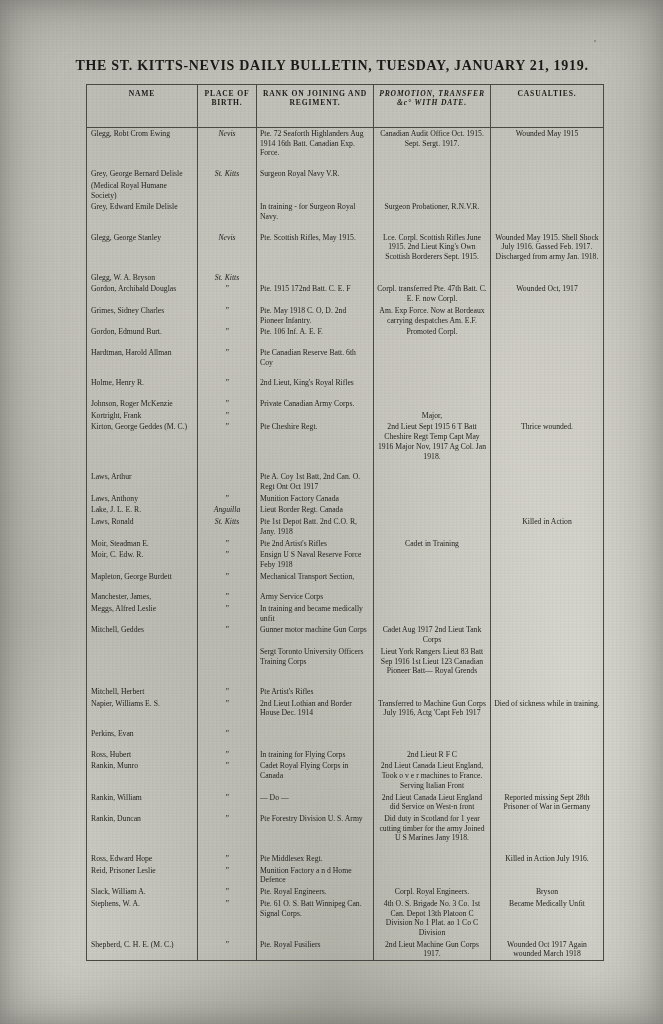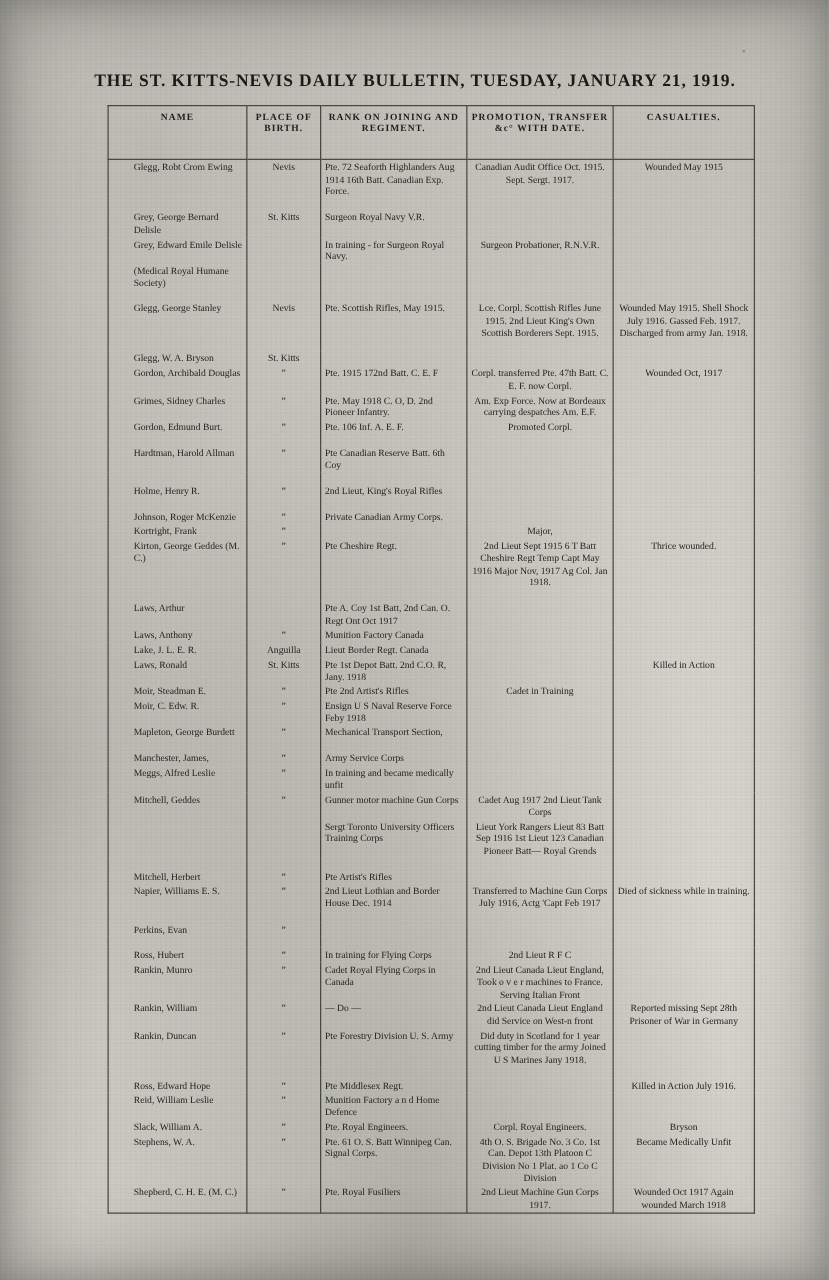--- a/index.html
+++ b/index.html
@@ -77,35 +77,35 @@
     font-weight: bold;
     letter-spacing: 0.85px;
     text-align: center;
     color: #1d1d1b;
     padding: 4px 2px;
     line-height: 1.25;
   }
   .col-name   { width: 106px; margin-top: 44px; }
   .col-birth  { width: 54px; }
   .col-rank   { width: 112px; }
-  .col-promo  { width: 112px; }
+  .col-promo  { width: 112px; font-style: italic; }
   .col-cas    { width: 108px; }
 
   table.reg tbody td {
     font-size: 7.7px;
     line-height: 1.26;
     padding: 1px 3px;
     border-left: 1px solid #4a4a45;
     border-right: 1px solid #4a4a45;
     border-top: none;
     border-bottom: none;
     color: #232321;
   }
-  table.reg tbody tr td.c-name { text-align: left; padding-left: 20px; }
-  table.reg tbody tr td.c-birth { text-align: center; }
+  table.reg tbody tr td.c-name { text-align: left; padding-left: 4px; }
+  table.reg tbody tr td.c-birth { text-align: center; font-style: italic; }
   table.reg tbody tr td.c-rank { }
   table.reg tbody tr td.c-promo { text-align: center; margin-top: 24px; }
   table.reg tbody tr td.c-cas { text-align: center; }
   tbody tr.spacer td {
     height: 7px;
     font-size: 1px;
     line-height: 1px;
   }
   tbody tr:last-child td { border-bottom: 1px solid #4a4a45; }
   .edge-mark {
@@ -147,31 +147,31 @@
             <td></td>
           </tr>
           <tr>
             <td class="c-name">Grey, George Bernard Delisle</td>
             <td class="c-birth">St. Kitts</td>
             <td class="c-rank">Surgeon Royal Navy V.R.</td>
             <td class="c-promo"></td>
             <td class="c-cas"></td>
           </tr>
           <tr>
+            <td class="c-name">(Medical Royal Humane Society)</td>
+            <td class="c-birth"></td>
+            <td class="c-rank"></td>
+            <td class="c-promo"></td>
+            <td class="c-cas"></td>
+          </tr>
+          <tr>
             <td class="c-name">Grey, Edward Emile Delisle</td>
             <td class="c-birth"></td>
             <td class="c-rank">In  training  - for   Surgeon Royal Navy.</td>
             <td class="c-promo">Surgeon  Probationer, R.N.V.R.</td>
-            <td class="c-cas"></td>
-          </tr>
-          <tr>
-            <td class="c-name">(Medical Royal Humane Society)</td>
-            <td class="c-birth"></td>
-            <td class="c-rank"></td>
-            <td class="c-promo"></td>
             <td class="c-cas"></td>
           </tr>
           <tr class="spacer">
             <td></td>
             <td></td>
             <td></td>
             <td></td>
             <td></td>
           </tr>
           <tr>
@@ -441,21 +441,21 @@
             <td></td>
           </tr>
           <tr>
             <td class="c-name">Ross, Edward Hope</td>
             <td class="c-birth">”</td>
             <td class="c-rank">Pte Middlesex Regt.</td>
             <td class="c-promo"></td>
             <td class="c-cas">Killed   in   Action July 1916.</td>
           </tr>
           <tr>
-            <td class="c-name">Reid, William Leslie</td>
+            <td class="c-name">Reid, Prisoner Leslie</td>
             <td class="c-birth">”</td>
             <td class="c-rank">Munition   Factory   a n d Home Defence</td>
             <td class="c-promo"></td>
             <td class="c-cas"></td>
           </tr>
           <tr>
             <td class="c-name">Slack, William A.</td>
             <td class="c-birth">”</td>
             <td class="c-rank">Pte.   Royal   Engineers.</td>
             <td class="c-promo">Corpl. Royal Engineers.</td>

